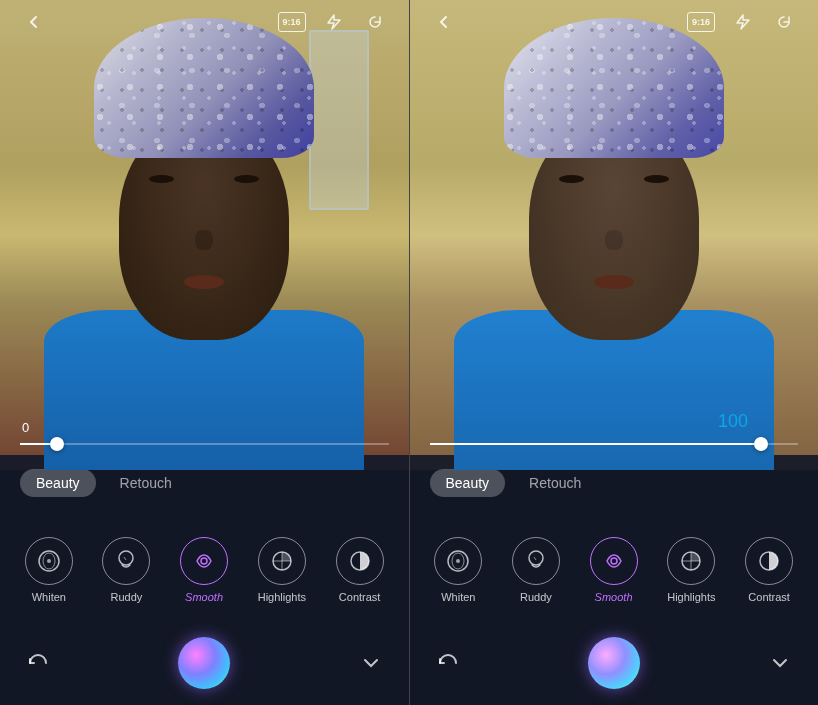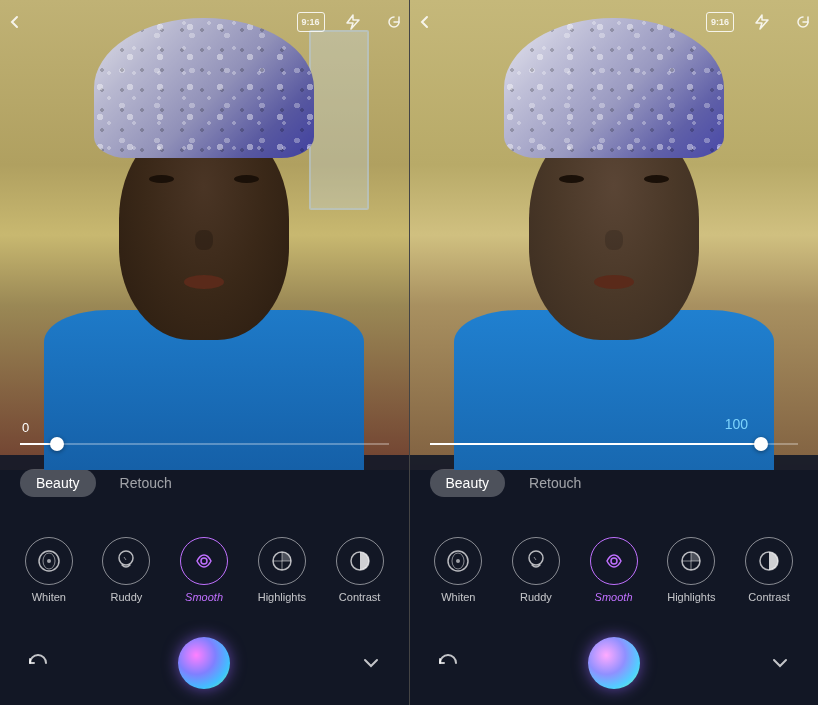--- a/index.html
+++ b/index.html
@@ -30,21 +30,21 @@
     
     .top-bar {
       position: absolute;
       top: 0;
       left: 0;
       right: 0;
       height: 44px;
       display: flex;
       justify-content: space-between;
       align-items: center;
-      padding: 0 0;
+      padding: 0 19px;
       z-index: 10;
     }
 
     .top-icon {
       color: white;
       font-size: 18px;
       opacity: 0.85;
       width: 30px;
       height: 30px;
       display: flex;
@@ -385,21 +385,21 @@
         </div>
         <div class="top-icon">
           <svg width="18" height="18" viewBox="0 0 18 18" fill="none">
             <path d="M14 9a5 5 0 01-5 5 5 5 0 01-5-5 5 5 0 015-5" stroke="white" stroke-width="1.5" stroke-linecap="round"></path>
             <path d="M14 4v5h-5" stroke="white" stroke-width="1.5" stroke-linecap="round"></path>
           </svg>
         </div>
       </div>
     </div>
 
-    <div style="position:absolute;bottom:38px;right:70px;color:#7dd3fc;font-size:14px;font-weight:400;z-index:10;">100</div>
+    <div style="position:absolute;bottom:38px;right:70px;color:#0ea5e9;font-size:18px;font-weight:400;z-index:10;">100</div>
 
     <div style="position:absolute;bottom:25px;left:20px;right:20px;height:2px;background:rgba(255,255,255,0.3);z-index:10;">
       <div style="width:90%;height:2px;background:white;position:absolute;top:0;left:0;"></div>
       <div style="width:14px;height:14px;background:white;border-radius:50%;position:absolute;top:-6px;left:90%;transform:translateX(-50%);box-shadow:0 1px 4px rgba(0,0,0,0.4);"></div>
     </div>
   </div>
 
   <div class="bottom-area">
     <div class="tabs">
       <div class="tab tab-active">Beauty</div>

